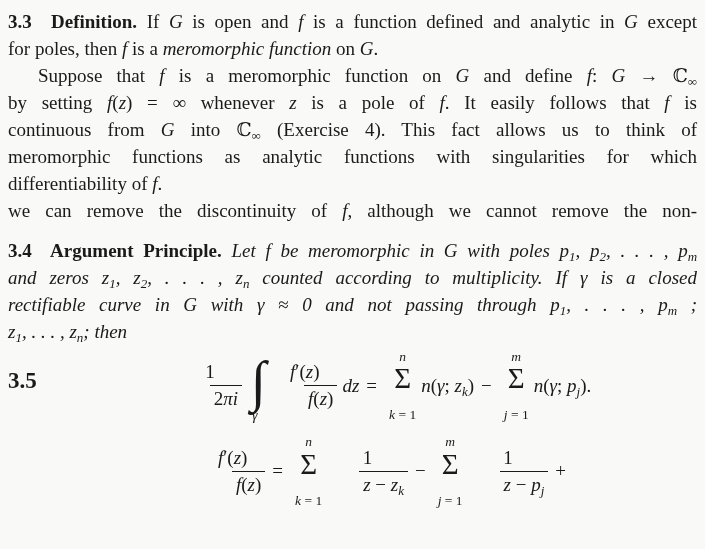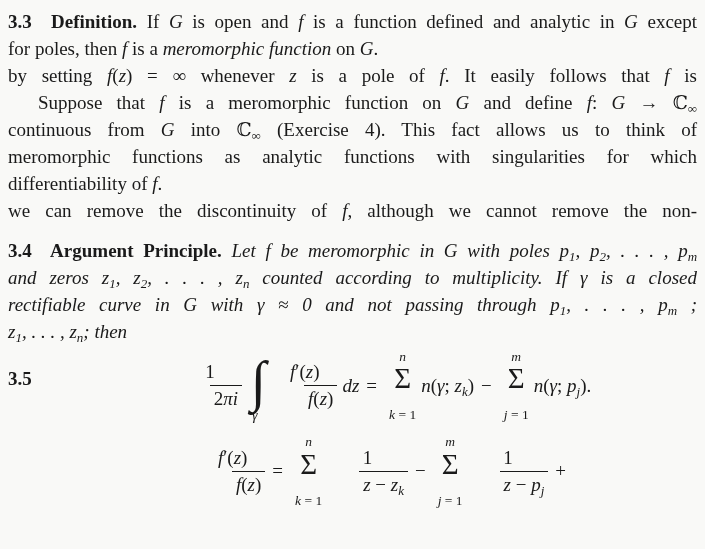--- a/index.html
+++ b/index.html
@@ -17,21 +17,21 @@
   .bf { font-weight: 700; }
   .sb { font-size: 13px; vertical-align: -4px; line-height: 0; }
 
   .blk34 { margin-top: 13px; }
   .proofln { margin-top: 12px; }
 
   
   .eqrow { position: relative; display: flex; align-items: center; }
   .eq35 { height: 79px; margin-top: 1px; }
   .eqpf { height: 80px; margin-top: 6px; }
-  .eqlabel { position: absolute; left: 0; top: 22px; font-weight: 700; font-size: 19px; }
+  .eqlabel { position: absolute; left: 0; top: 22px; font-weight: 700; font-size: 23px; }
   .eqbody { margin: 0 auto; display: inline-flex; align-items: center; font-size: 19px; }
   .eq35 .eqbody { transform: translateX(32px); }
   .eqpf .eqbody { transform: translateX(34px); }
 
   .frac { display: inline-block; text-align: center; vertical-align: middle; line-height: 1.15; }
   .frac .fnum { display: block; padding: 0 4px 2px 4px; }
   .frac .fden { display: block; padding: 2px 4px 0 4px; border-top: 1.7px solid #1a1a1a; margin-left: 32px; }
 
   .bigint { position: relative; display: inline-block; width: 26px; height: 66px; margin: 0 1px 6px 3px; }
   .bigint .ig { font-size: 56px; line-height: 62px; display: block; text-align: center; }
@@ -46,22 +46,22 @@
   .op { margin: 0 7px; }
   .dz { margin-left: 5px; }
 </style>
 </head>
 <body>
 
 <div class="page">
 
   <div class="ln just"><span class="bf">3.3&nbsp; Definition.</span><span> If </span><span class="it">G</span><span> is open and </span><span class="it">f </span><span>is a function defined and analytic in </span><span class="it">G</span><span> except</span></div>
   <div class="ln"><span>for poles, then </span><span class="it">f </span><span>is a </span><span class="it">meromorphic function</span><span> on </span><span class="it">G</span><span>.</span></div>
+  <div class="ln just indent"><span>Suppose that </span><span class="it">f </span><span>is a meromorphic function on </span><span class="it">G</span><span> and define </span><span class="it">f</span><span>: </span><span class="it">G</span><span> → ℂ</span><span class="sb">∞</span></div>
   <div class="ln just"><span>by setting </span><span class="it">f</span><span>(</span><span class="it">z</span><span>) = ∞ whenever </span><span class="it">z</span><span> is a pole of </span><span class="it">f</span><span>. It easily follows that </span><span class="it">f </span><span>is</span></div>
-  <div class="ln just indent"><span>Suppose that </span><span class="it">f </span><span>is a meromorphic function on </span><span class="it">G</span><span> and define </span><span class="it">f</span><span>: </span><span class="it">G</span><span> → ℂ</span><span class="sb">∞</span></div>
   <div class="ln just"><span>continuous from </span><span class="it">G</span><span> into ℂ</span><span class="sb">∞</span><span> (Exercise 4). This fact allows us to think of</span></div>
   <div class="ln just"><span>meromorphic functions as analytic functions with singularities for which</span></div>
   <div class="ln"><span>differentiability of </span><span class="it">f</span><span>.</span></div>
   <div class="ln just"><span>we can remove the discontinuity of </span><span class="it">f</span><span>, although we cannot remove the non-</span></div>
 
   <div class="blk34">
     <div class="ln just"><span class="bf">3.4&nbsp; Argument Principle.</span><span class="it"> Let f be meromorphic in G with poles p</span><span class="it sb">1</span><span class="it">, p</span><span class="it sb">2</span><span class="it">, . . . , p</span><span class="it sb">m</span></div>
     <div class="ln just"><span class="it">and zeros z</span><span class="it sb">1</span><span class="it">, z</span><span class="it sb">2</span><span class="it">, . . . , z</span><span class="it sb">n</span><span class="it"> counted according to multiplicity. If γ is a closed</span></div>
     <div class="ln just"><span class="it">rectifiable curve in G with γ ≈ 0 and not passing through p</span><span class="it sb">1</span><span class="it">, . . . , p</span><span class="it sb">m</span><span class="it">&nbsp;;</span></div>
     <div class="ln"><span class="it">z</span><span class="it sb">1</span><span class="it">, . . . , z</span><span class="it sb">n</span><span class="it">; then</span></div>

